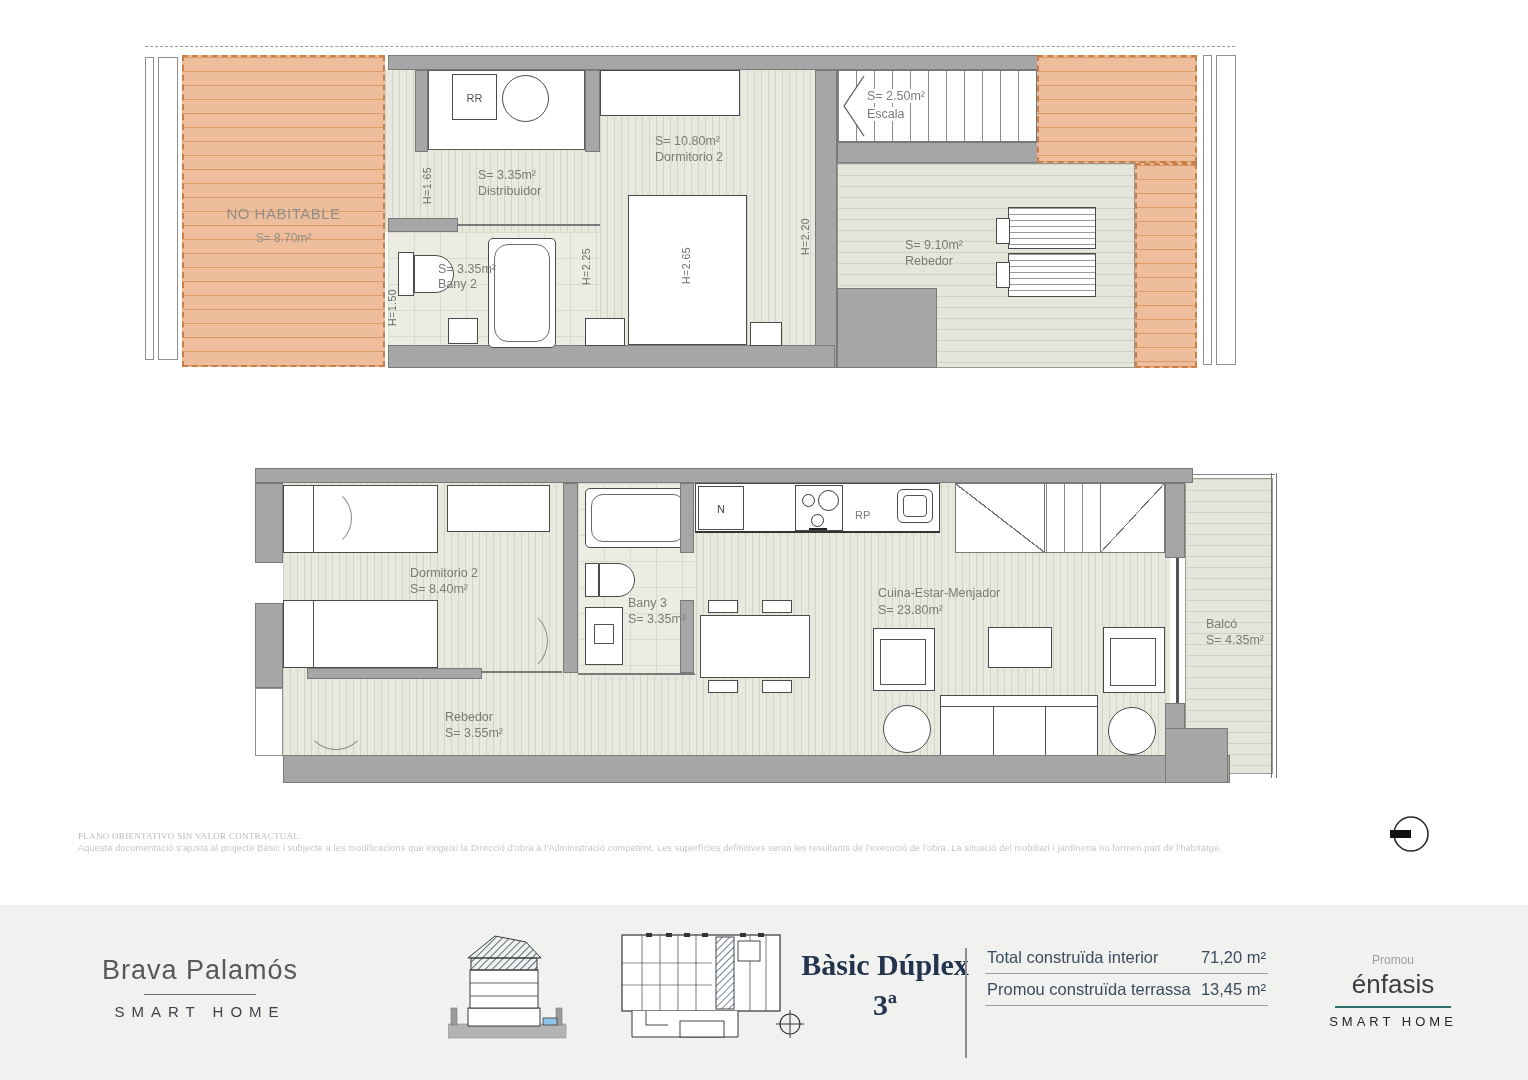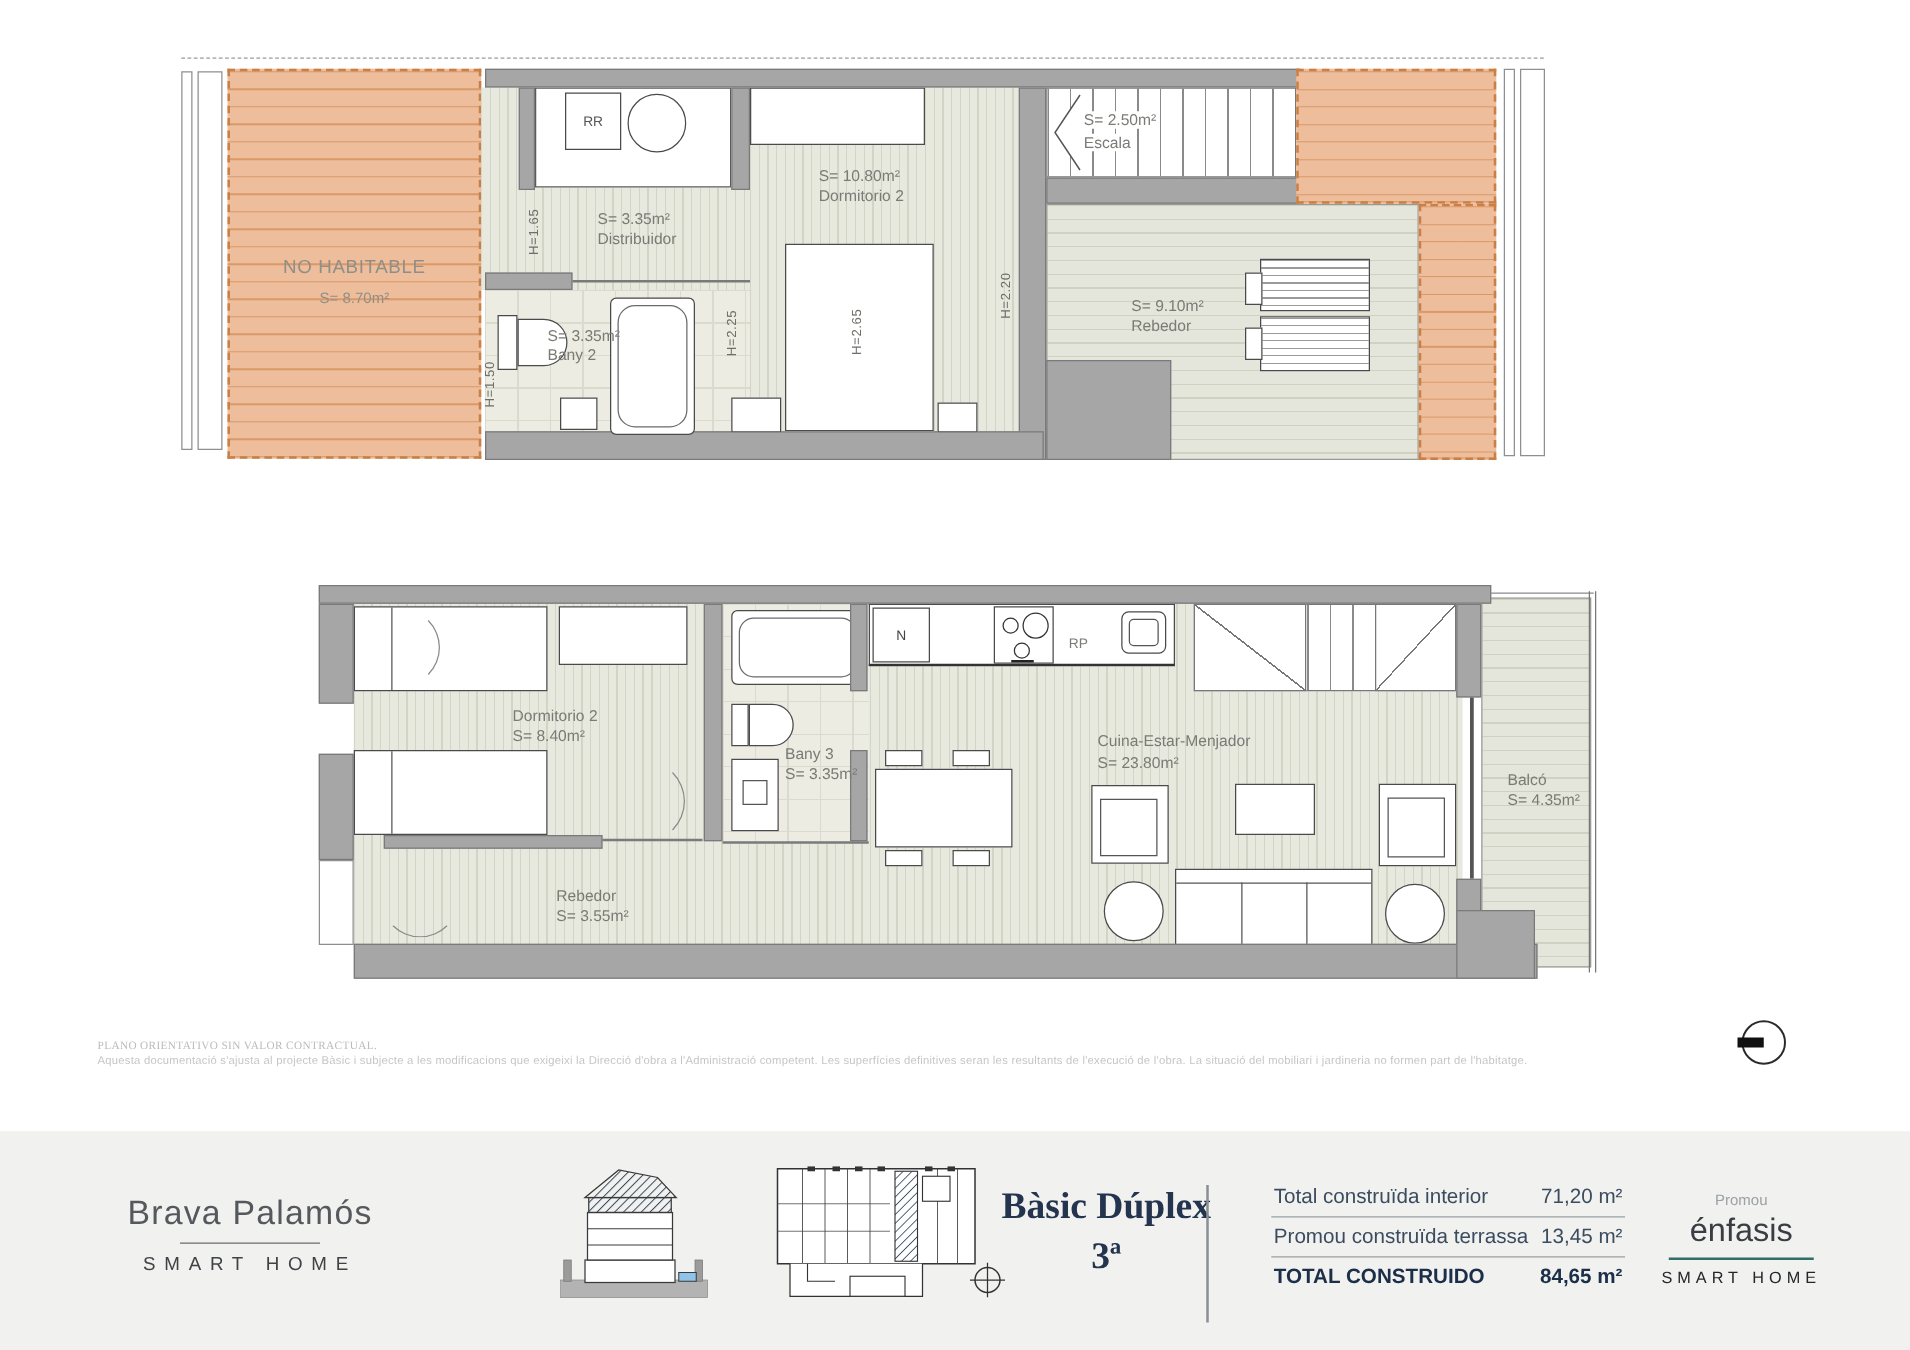--- a/index.html
+++ b/index.html
@@ -22,21 +22,21 @@
   .vlabel { font-size:10.5px; color:#6e6e6a; writing-mode:vertical-rl; transform:rotate(180deg); white-space:nowrap; letter-spacing:.5px; }
   .boundary { background:#fff; border:1px solid #8f8f8f; }
   .arc { border:1px solid transparent; border-radius:50%; }
   .circle { border-radius:50%; }
   .lbl-bg { background:#fff; padding:0 2px; }
   
   #footer { background:#f1f1ef; }
   .brand-title { font-size:27px; font-weight:300; color:#55585c; letter-spacing:1px; }
   .brand-sub { font-size:15px; color:#3f4347; letter-spacing:7px; }
   .unit-title { font-family:"Liberation Serif", serif; font-weight:bold; font-size:30px; color:#24344f; }
-  .totals { position:absolute;margin-left:32px; }
+  .totals { position:absolute; }
   .trow { display:flex; justify-content:space-between; align-items:baseline; padding:6px 2px; font-size:16.5px; color:#3b4c5f; }
   .trow.total { font-weight:bold; color:#1c2f49; }
   .tdiv { height:1px; background:#9aa0a5; }
   .promo-pre { font-size:12px; color:#9ba1a5; }
   .promo-name { font-size:26px; color:#3a3e42; }
   .promo-sub { font-size:13px; color:#23272b; letter-spacing:4px; }
   .footnote1 { font-size:9px; color:#b9bcba; letter-spacing:.3px;font-family:Liberation Serif, serif; }
   .footnote2 { font-size:9px; color:#c4c7c5; letter-spacing:.2px; }
 </style>
 </head>
@@ -288,24 +288,20 @@
     <div class="trow">
       <span>Total construïda interior</span>
       <span>71,20 m²</span>
     </div>
     <div class="tdiv"></div>
     <div class="trow">
       <span>Promou construïda terrassa</span>
       <span>13,45 m²</span>
     </div>
     <div class="tdiv"></div>
-    <div class="trow total">
-      <span>TOTAL CONSTRUIDO</span>
-      <span>84,65 m²</span>
-    </div>
   </div>
 
   <div class="abs" style="left:1318px;top:953px;width:150px;text-align:center;">
     <div class="promo-pre">Promou</div>
     <div class="promo-name" style="margin-top:2px;">énfasis</div>
     <div style="width:116px;height:2px;background:#2f6f6b;margin:6px auto 6px;"></div>
     <div class="promo-sub">SMART HOME</div>
   </div>
 
 </div>

